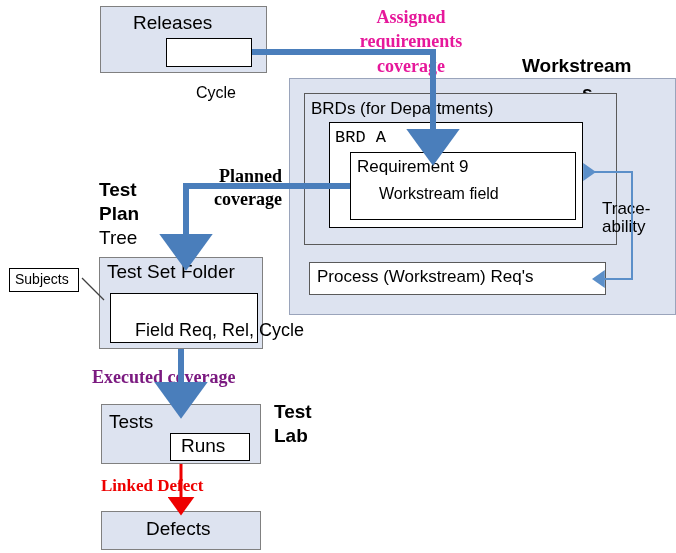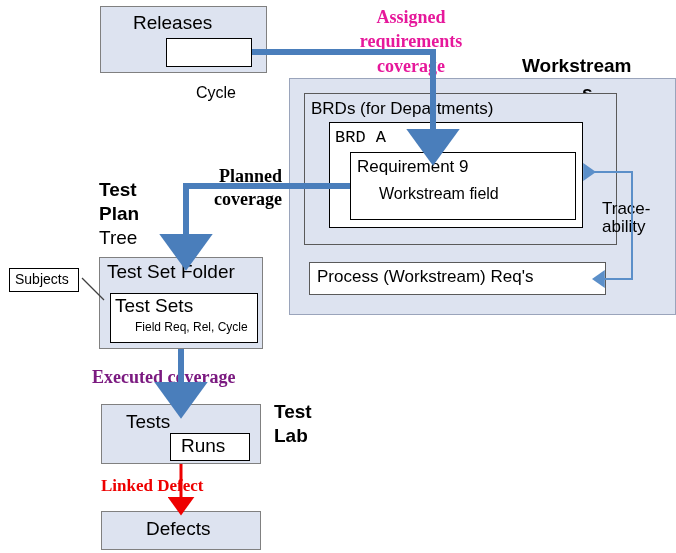--- a/index.html
+++ b/index.html
@@ -108,28 +108,27 @@
   <div class="txt" style="left:99px; top:228px; font-size:19px;">Tree</div>
 
   <div class="txt serif-bold" style="left:182px; top:165px; font-size:18px; line-height:1.25; text-align:right; width:100px; white-space:normal;">Planned coverage</div>
 
   <div class="node-white" style="left:9px; top:268px; width:70px; height:24px;"></div>
   <div class="txt" style="left:15px; top:272px; font-size:14px;">Subjects</div>
 
   <div class="node" style="left:99px; top:257px; width:164px; height:92px;"></div>
   <div class="txt" style="left:107px; top:262px; font-size:19px;text-align:right;">Test Set Folder</div>
   <div class="node-white" style="left:110px; top:293px; width:148px; height:50px;"></div>
-  <div class="txt" style="left:115px; top:296px; font-size:19px;">Test Sets</div>
-  <div class="txt" style="left:135px; top:321px; font-size:12px;">Field Req, Rel, Cycle</div>
+  <div class="txt" style="left:135px; top:321px; font-size:18px;">Field Req, Rel, Cycle</div>
 
   <div class="txt serif-bold" style="left:92px; top:368px; font-size:18px; color:#7b1a80;">Executed coverage</div>
 
 
   <div class="node" style="left:101px; top:404px; width:160px; height:60px;"></div>
-  <div class="txt" style="left:126px; top:412px; font-size:19px;">Tests</div>
+  <div class="txt" style="left:109px; top:412px; font-size:19px;">Tests</div>
   <div class="node-white" style="left:170px; top:433px; width:80px; height:28px;"></div>
   <div class="txt" style="left:181px; top:436px; font-size:19px;">Runs</div>
 
   <div class="txt sans-bold" style="left:274px; top:400px; font-size:19px; line-height:1.25;">Test<br>Lab</div>
 
   <div class="txt serif-bold" style="left:101px; top:477px; font-size:17px; color:#ee0000;">Linked Defect</div>
 
   <div class="node" style="left:101px; top:511px; width:160px; height:39px;"></div>
   <div class="txt" style="left:146px; top:519px; font-size:19px;">Defects</div>
 

